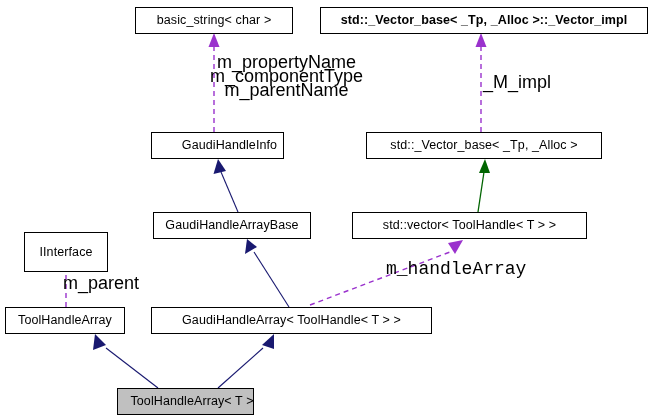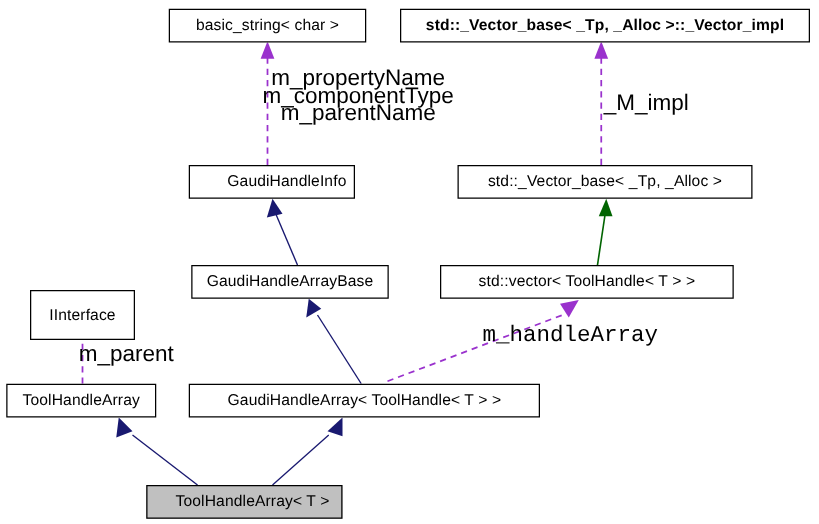--- a/index.html
+++ b/index.html
@@ -137,21 +137,21 @@
   </div>
 
   <div class="uml-node" style="left:5px; top:307px; width:120px; height:27px;">
     <span class="node-label">ToolHandleArray</span>
   </div>
 
   <div class="uml-node" style="left:151px; top:307px; width:281px; height:27px;">
     <span class="node-label">GaudiHandleArray&lt; ToolHandle&lt; T &gt; &gt;</span>
   </div>
 
-  <div class="uml-node highlight" style="left:117px; top:388px; width:157px; height:27px;padding-left:13px;">
+  <div class="uml-node highlight" style="left:117px; top:388px; width:137px; height:27px;padding-left:13px;">
     <span class="node-label">ToolHandleArray&lt; T &gt;</span>
   </div>
 
   <div class="edge-label multi" style="left:210px; top:55px;">
     <div>m_propertyName</div>
     <div>m_componentType</div>
     <div>m_parentName</div>
   </div>
 
   <div class="edge-label" style="left:483px; top:75px;">

